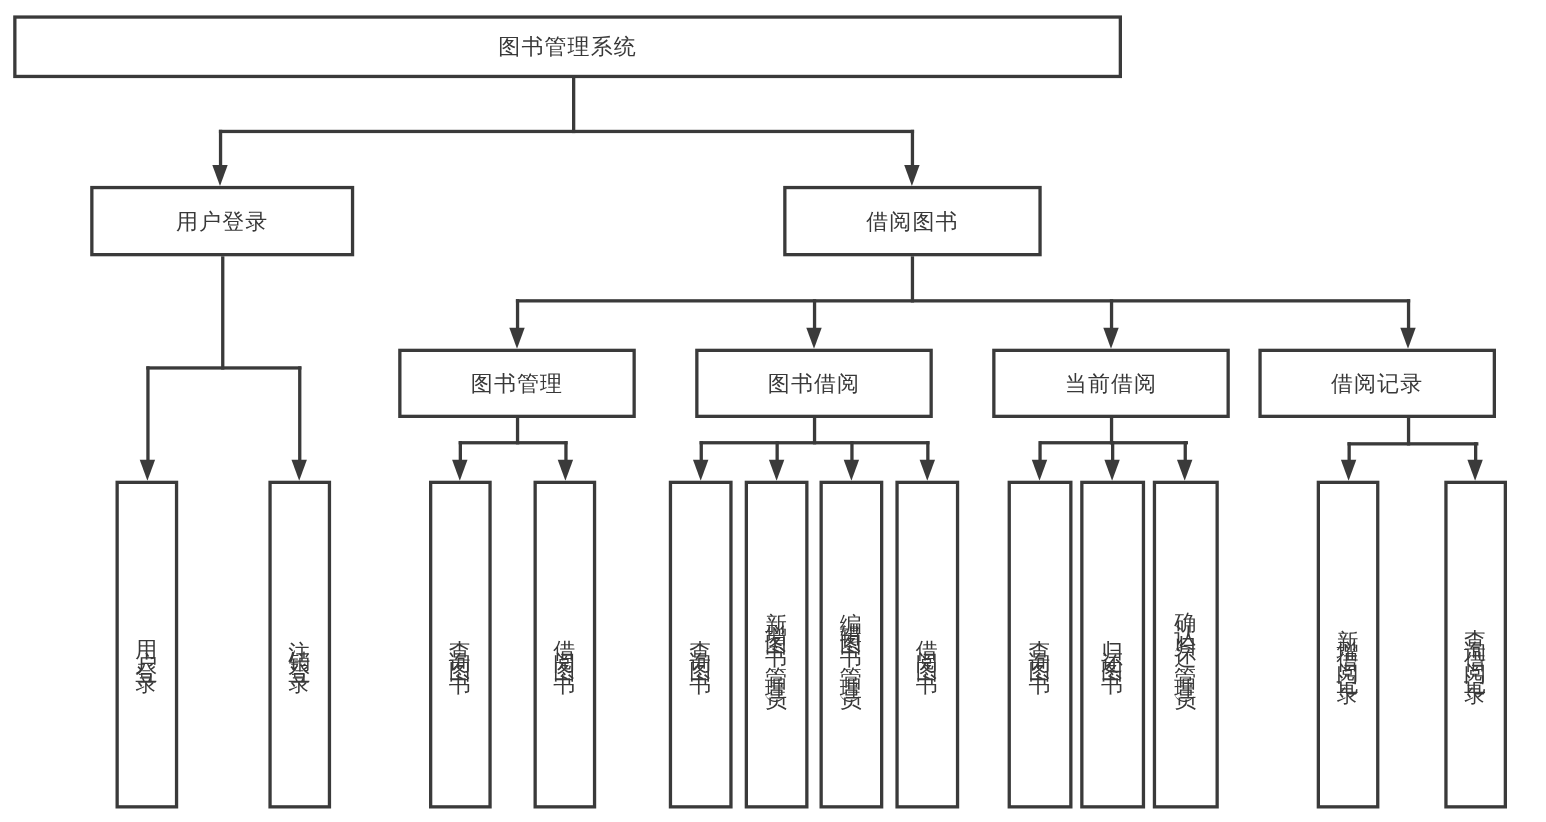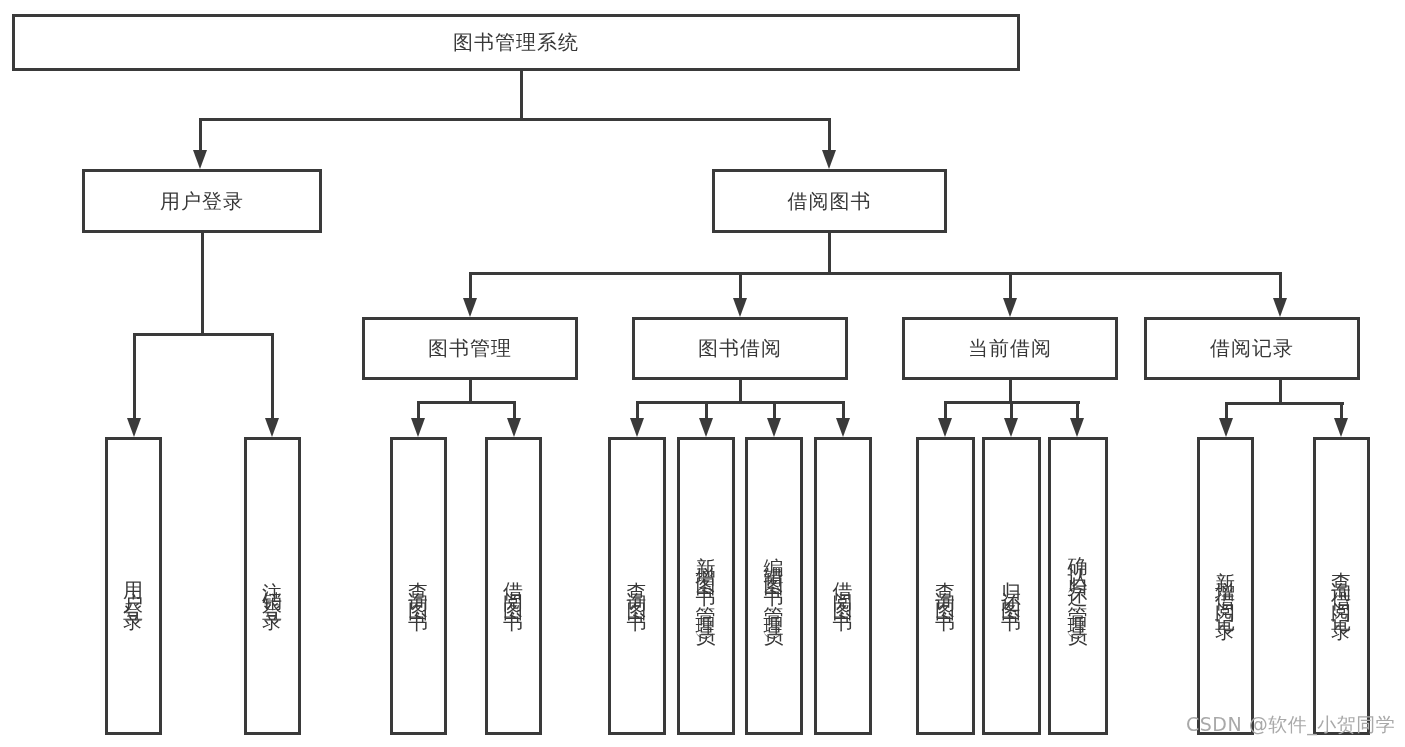--- a/index.html
+++ b/index.html
@@ -166,15 +166,14 @@
     <span class="vtext">确认归还（管理员）</span>
   </div>
 
   <div class="box leaf" style="left:1197px; width:57px;">
     <span class="vtext">新增借阅记录</span>
   </div>
   <div class="box leaf" style="left:1313px; width:57px;">
     <span class="vtext">查询借阅记录</span>
   </div>
 
-  <div class="watermark">CSDN @软件_小贺同学</div>
 
 </div>
 
 </body></html>

